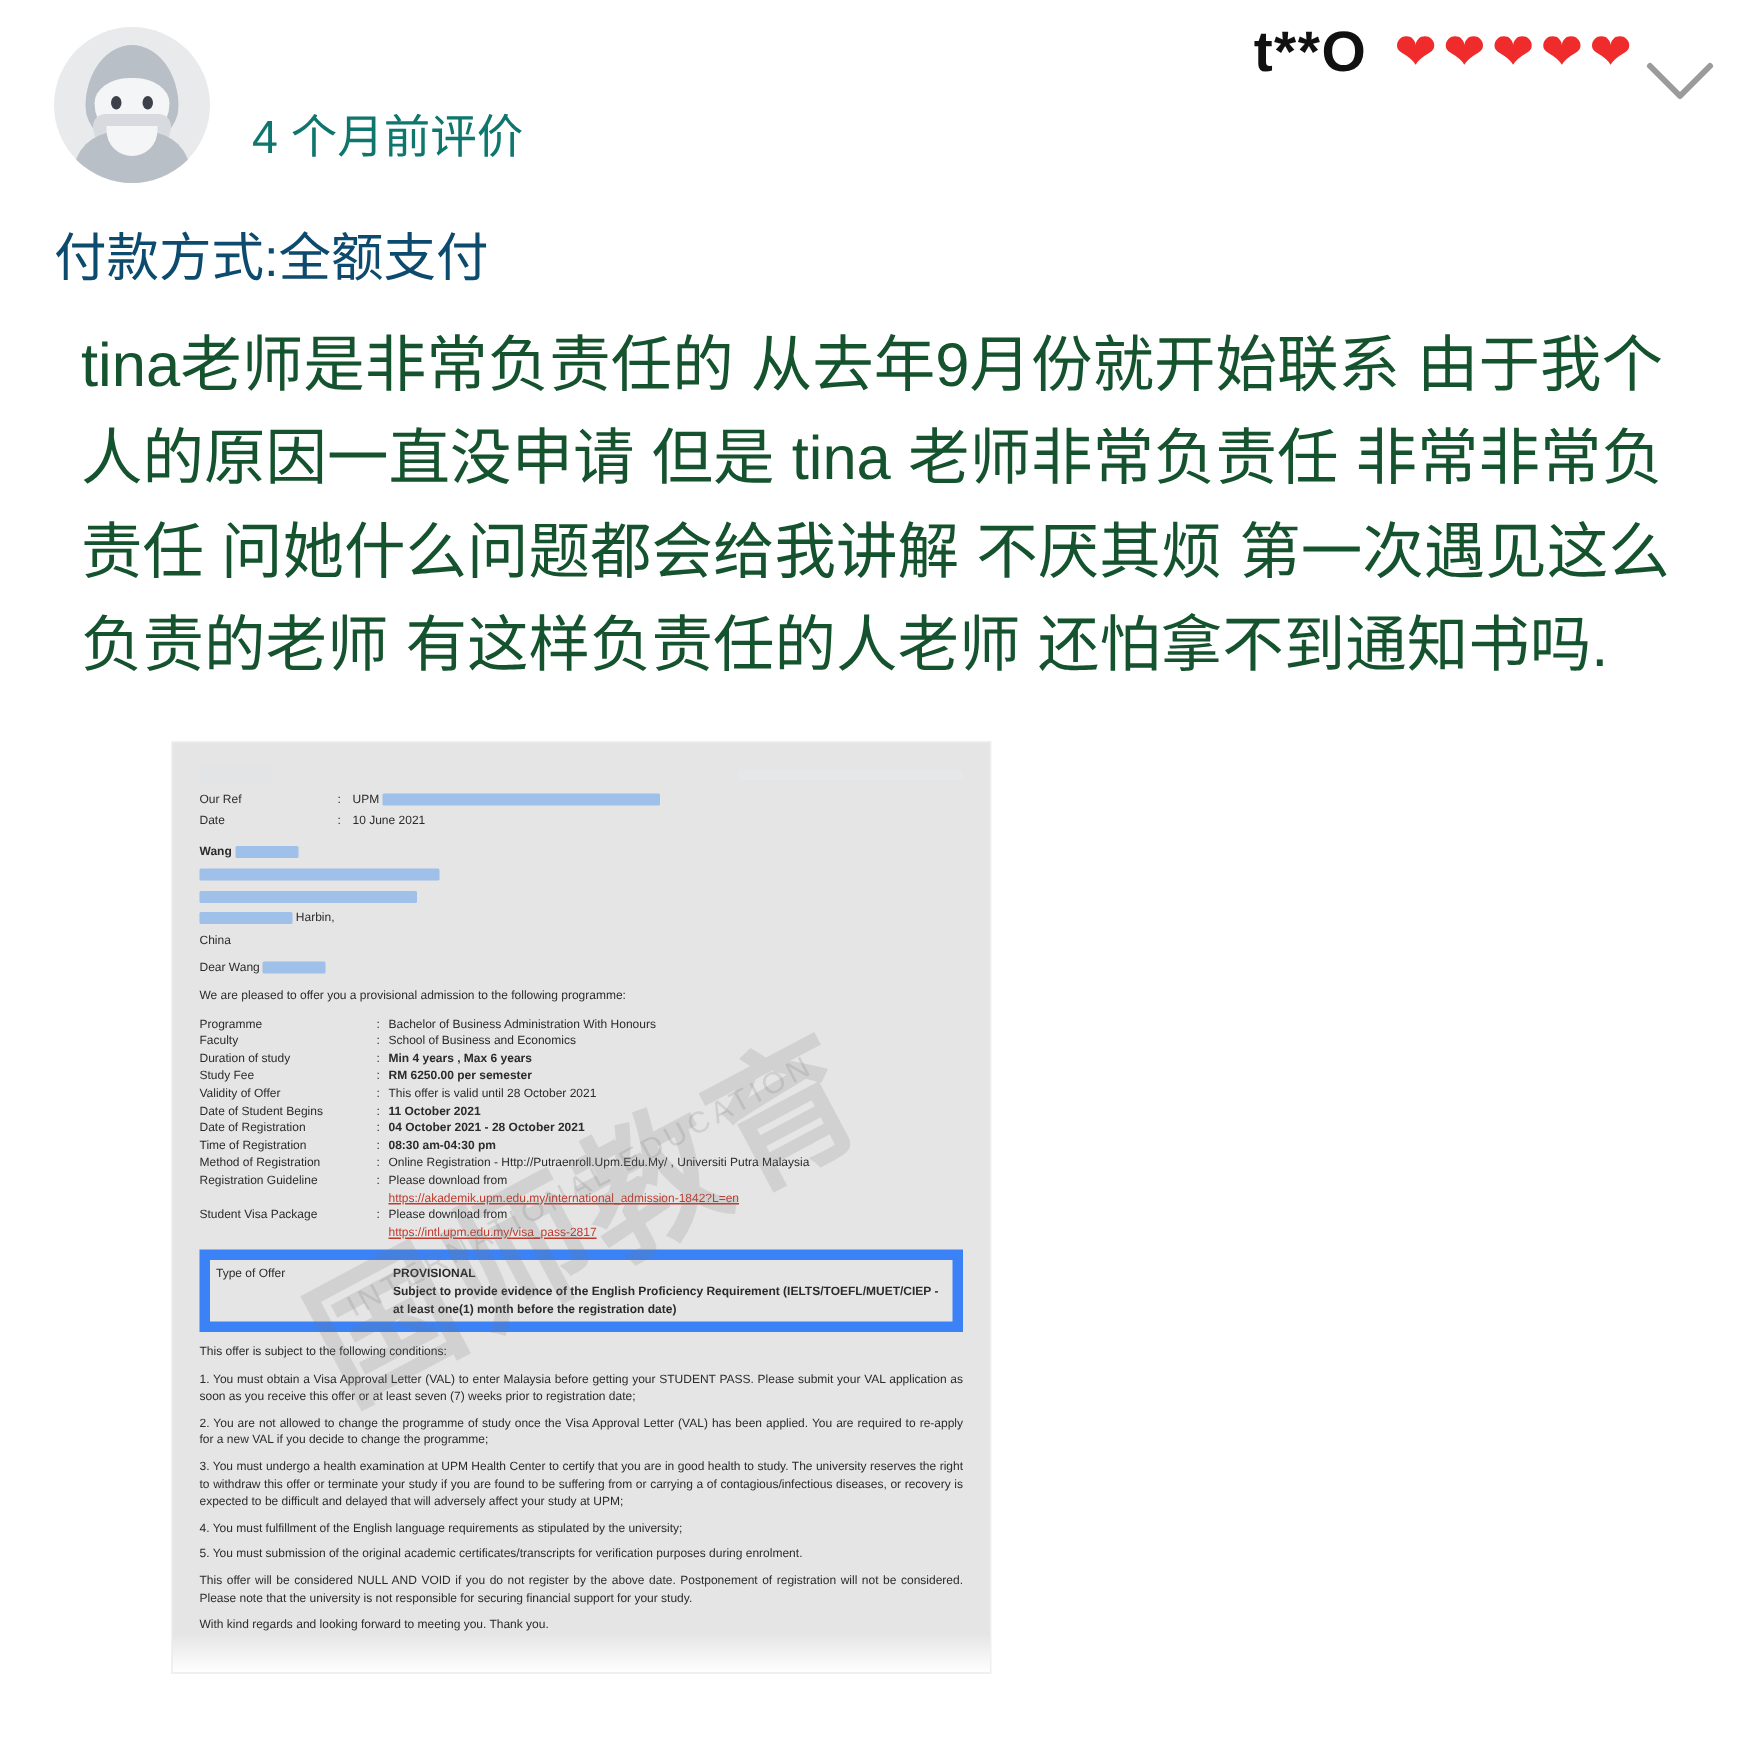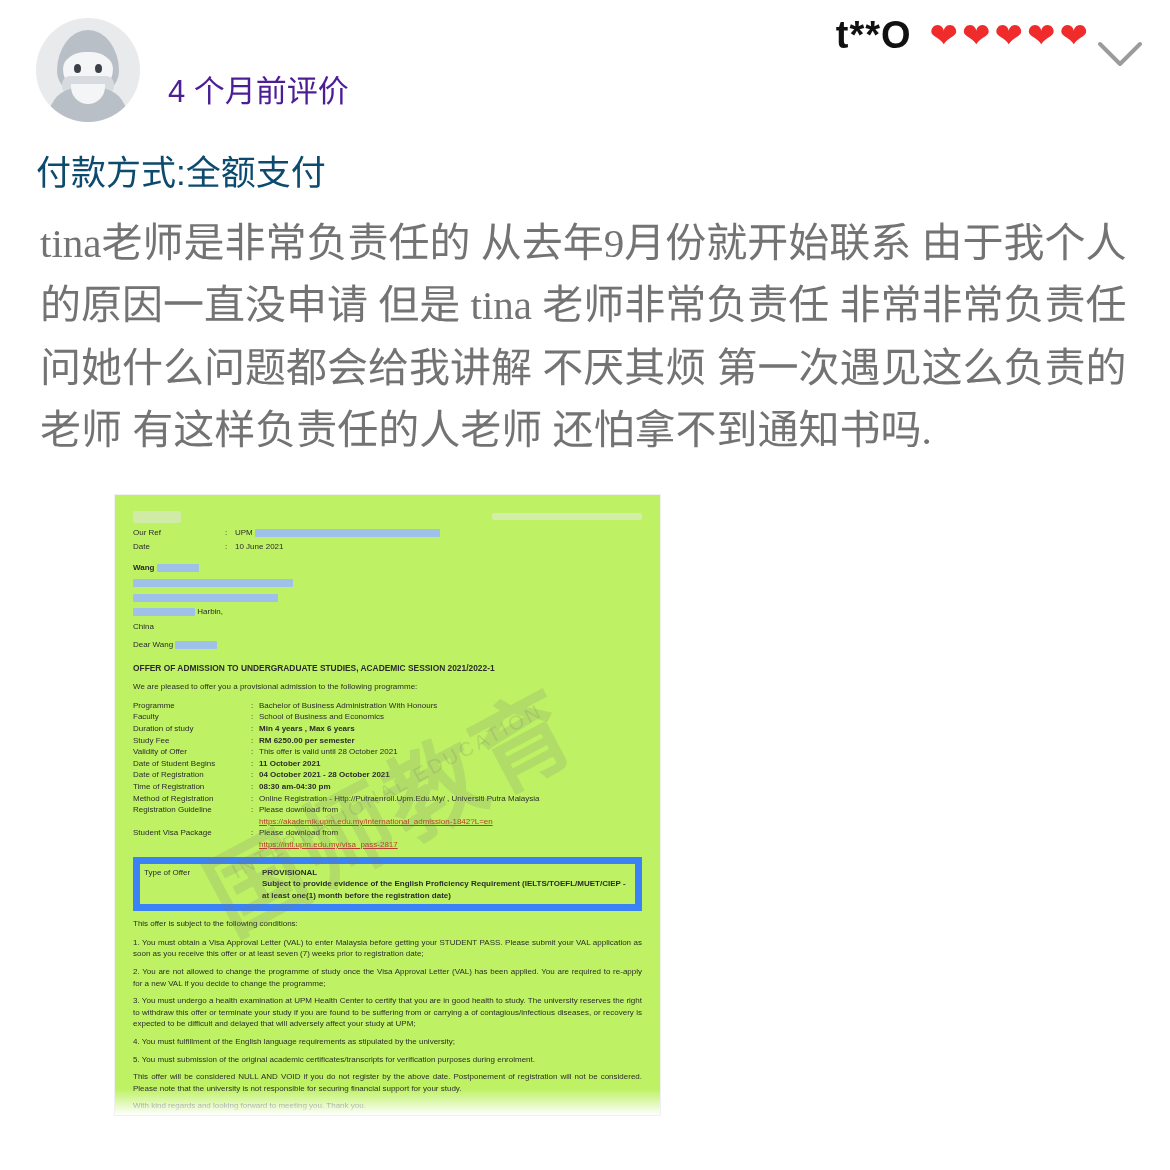--- a/index.html
+++ b/index.html
@@ -116,21 +116,21 @@
   }
   .hearts {
     font-size: 34px;
     letter-spacing: 4px;
     line-height: 1;
     color: #ef2b2b;
   }
   .time-ago {
     margin-top: 22px;
     font-size: 31px;
-    color: #4c1d95;
+    color: #0f766e;
     line-height: 1;
   }
   .chevron {
     flex: 0 0 auto;
     width: 56px;
     height: 56px;
     margin-top: 12px;
     display: flex;
     align-items: center;
     justify-content: center;
@@ -140,35 +140,34 @@
   
   .payment-line {
     margin: 30px 0 0 36px;
     font-size: 35px;
     color: #0c4a6e;
     line-height: 1.2;
   }
 
   
   .review-body {
-    margin: 18px 36px 0 40px;
+    margin: 18px 36px 0 54px;
     font-size: 41px;
     line-height: 1.52;
-    color: #737373;
+    color: #14532d;
     font-weight: 500;
     letter-spacing: 0px;
-    font-family: Liberation Serif, serif;
   }
 
   
   .doc-wrap {
     margin: 34px 0 0 115px;
     width: 545px;
     height: 620px;
-    background: #bef264;
+    background: #e5e5e5;
     position: relative;
     overflow: hidden;
     box-shadow: 0 0 0 1px #f0f0f0;
   }
   .doc-inner {
     position: absolute;
     inset: 0;
     padding: 16px 18px 0 18px;
     box-sizing: border-box;
     font-family: "Liberation Sans", sans-serif;
@@ -334,21 +333,20 @@
         <span>Harbin,</span>
       </div>
       <div class="line">China</div>
     </div>
 
     <div class="doc-para">
       <span>Dear Wang</span>
       <span class="bar b5"></span>
     </div>
 
-    <div class="doc-title">OFFER OF ADMISSION TO UNDERGRADUATE STUDIES, ACADEMIC SESSION 2021/2022-1</div>
 
     <div class="doc-para">We are pleased to offer you a provisional admission to the following programme:</div>
 
     <div class="tbl">
       <div class="row">
         <span class="c1">Programme</span>
         <span class="c2">:</span>
         <span class="c3">Bachelor of Business Administration With Honours</span>
       </div>
       <div class="row">

